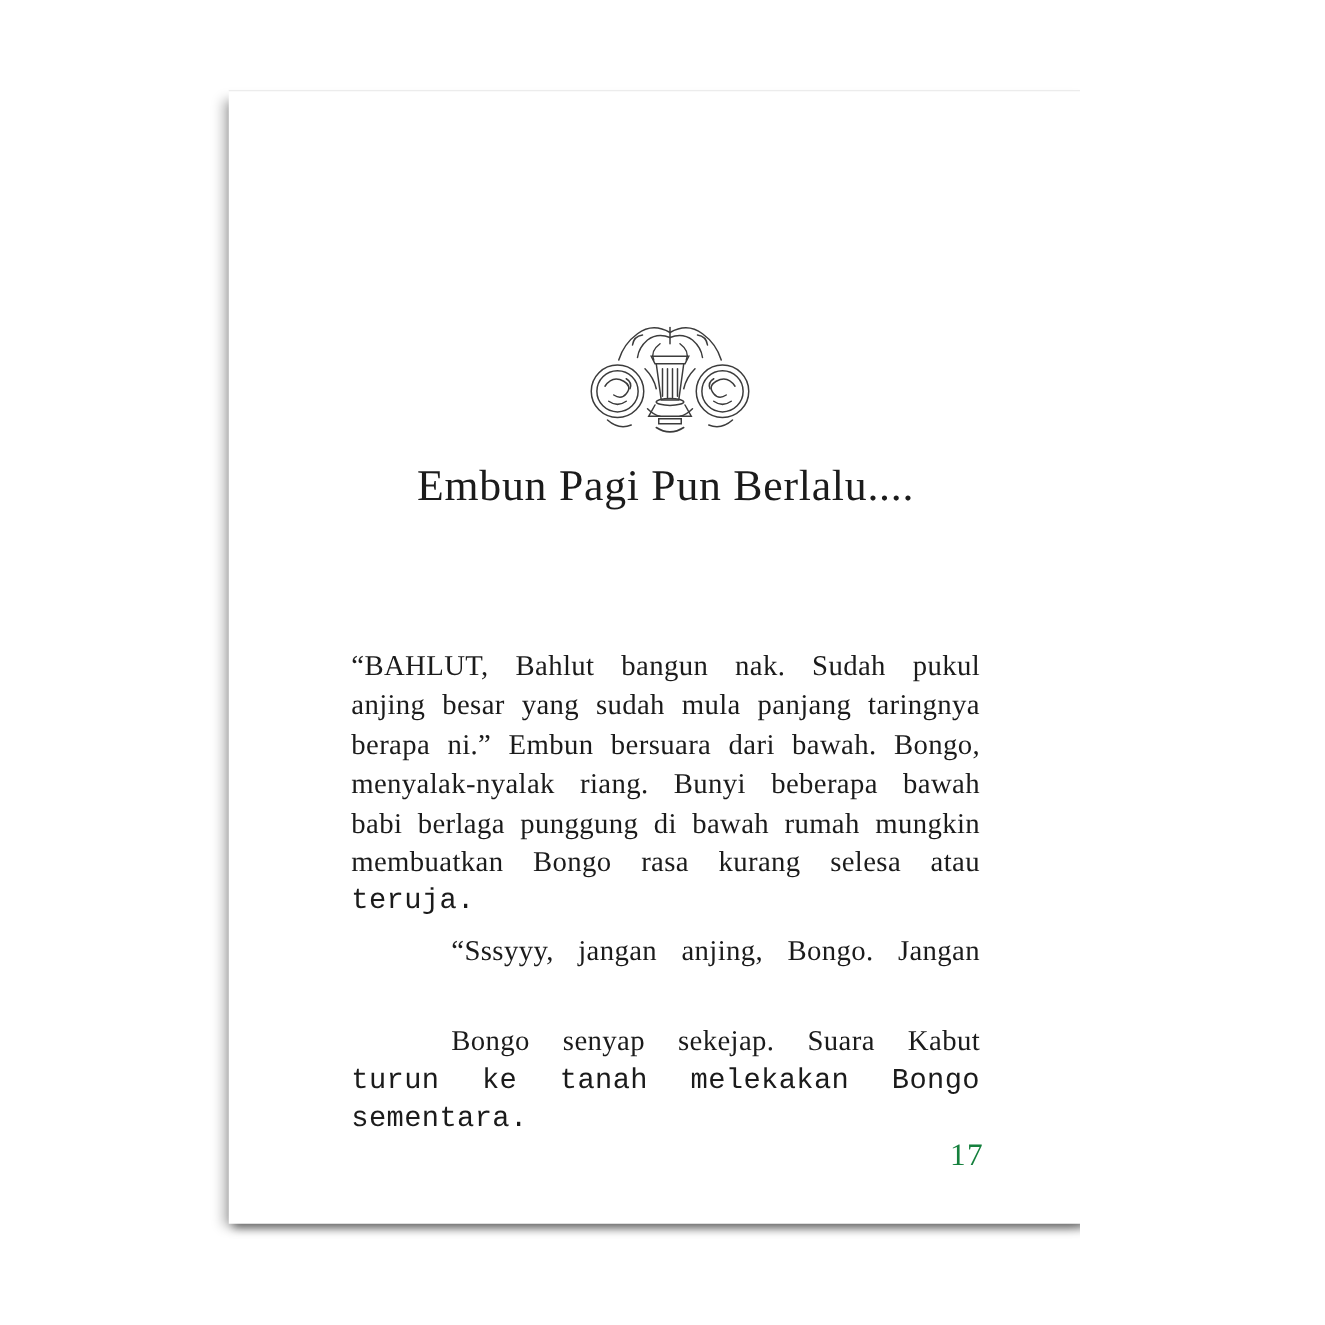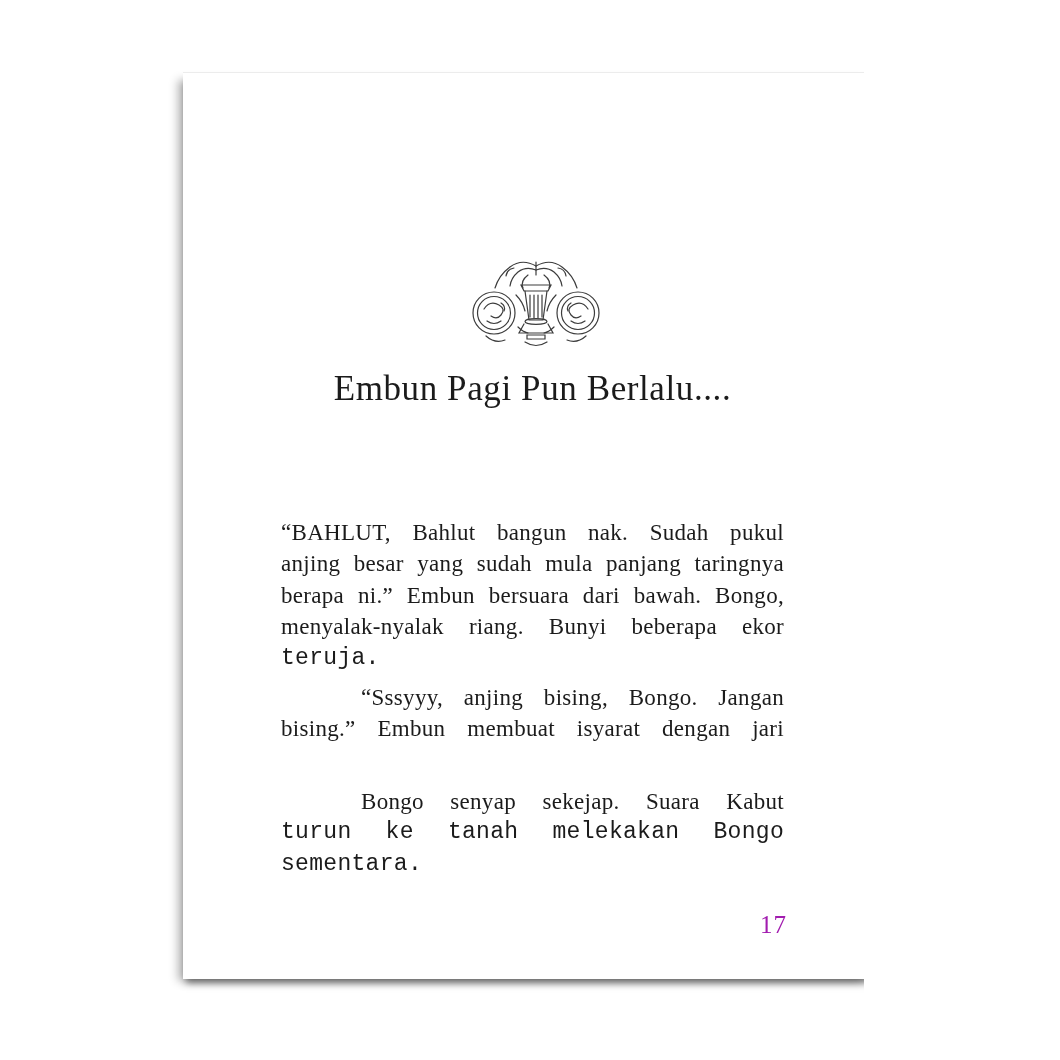--- a/index.html
+++ b/index.html
@@ -79,21 +79,21 @@
     text-align-last: left;
     font-family: Liberation Mono, monospace;
   }
   .line.indent { padding-left: 80px; }
   .page-number {
     position: absolute;
     top: 838px;
     right: 86px;
     font-size: 25px;
     letter-spacing: 1px;
-    color: #a21caf;
+    color: #15803d;
   }
 </style>
 </head>
 <body>
 
 <div class="stage">
   <div class="page">
 
     <div class="ornament">
       <svg viewBox="0 0 136 100" fill="none" stroke="#3c3c3c" stroke-width="1.2" stroke-linecap="round">
@@ -138,26 +138,27 @@
       </svg>
     </div>
 
     <div class="chapter-title">Embun Pagi Pun Berlalu....</div>
 
     <div class="body-text">
         <div class="para">
           <div class="line">“BAHLUT, Bahlut bangun nak. Sudah pukul</div>
           <div class="line">anjing besar yang sudah mula panjang taringnya</div>
           <div class="line">berapa ni.” Embun bersuara dari bawah. Bongo,</div>
-          <div class="line">menyalak-nyalak riang. Bunyi beberapa ekor</div>
+          <div class="line">menyalak-nyalak riang. Bunyi beberapa bawah</div>
+          <div class="line">babi berlaga punggung di bawah rumah mungkin</div>
+          <div class="line">membuatkan Bongo rasa kurang selesa atau</div>
           <div class="line last">teruja.</div>
         </div>
         <div class="para">
-          <div class="line indent">“Sssyyy, anjing bising, Bongo. Jangan</div>
-          <div class="line">bising.” Embun membuat isyarat dengan jari</div>
+          <div class="line indent">“Sssyyy, jangan anjing, Bongo. Jangan</div>
         </div>
         <div class="para">
           <div class="line indent">Bongo senyap sekejap. Suara Kabut</div>
           <div class="line last">turun ke tanah melekakan Bongo sementara.</div>
         </div>
       </div>
 
     <div class="page-number">17</div>
   </div>
 </div>

